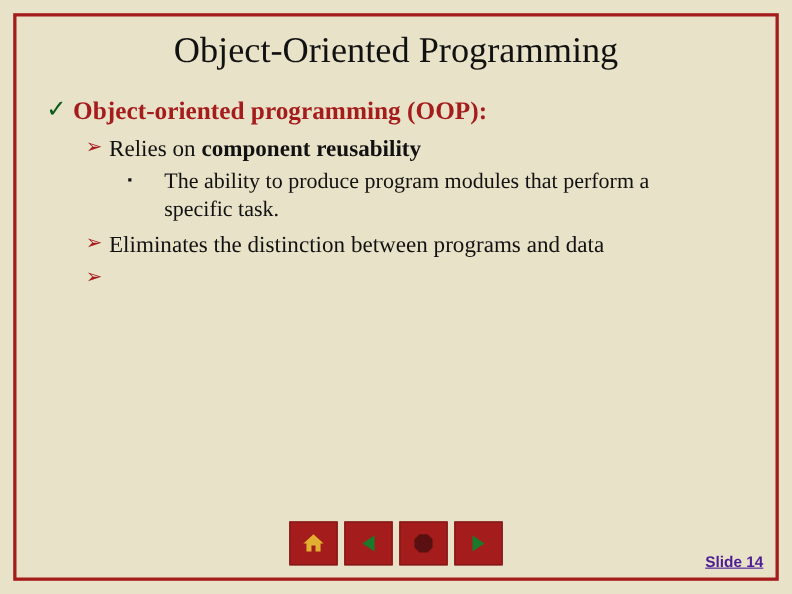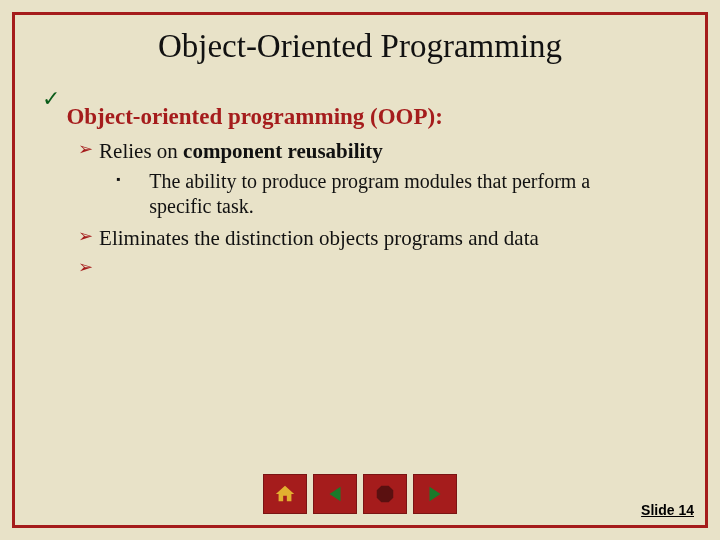--- a/index.html
+++ b/index.html
@@ -45,21 +45,20 @@
     color: #0a5c1a;
     font-size: 22px;
     margin-right: 6px;
     line-height: 1.1;
   }
   .bullet-l1 .text {
     font-size: 23px;
     color: #a51c1c;
     font-weight: bold;
     line-height: 1.25;
-    margin-top: 16px;
   }
   .bullet-l2 {
     display: flex;
     align-items: flex-start;
     margin-left: 44px;
     margin-bottom: 4px;
   }
   .bullet-l2 .mark {
     color: #a51c1c;
     font-size: 18px;
@@ -110,21 +109,21 @@
     border: 1px solid #7a1414;
   }
   .nav-btn svg { display: block; }
   .slide-num {
     position: absolute;
     bottom: 22px;
     right: 26px;
     font-family: Arial, sans-serif;
     font-size: 14px;
     font-weight: bold;
-    color: #000000;
+    color: #4c1d95;
     text-decoration: underline;
   }
 </style>
 </head>
 <body>
 
 <div class="slide-border"></div>
 
 <div class="content">
   <h1 class="title">Object-Oriented Programming</h1>
@@ -141,21 +140,21 @@
     </span>
   </div>
 
   <div class="bullet-l3">
     <span class="mark">▪</span>
     <span class="text">The ability to produce program modules that perform a specific task.</span>
   </div>
 
   <div class="bullet-l2">
     <span class="mark">➢</span>
-    <span class="text">Eliminates the distinction objects programs and data</span>
+    <span class="text">Eliminates the distinction between programs and data</span>
   </div>
 
   <div class="bullet-l2">
     <span class="mark">➢</span>
   </div>
 </div>
 
 <div class="nav-bar">
   <div class="nav-btn">
     <svg width="22" height="22" viewBox="0 0 24 24">

